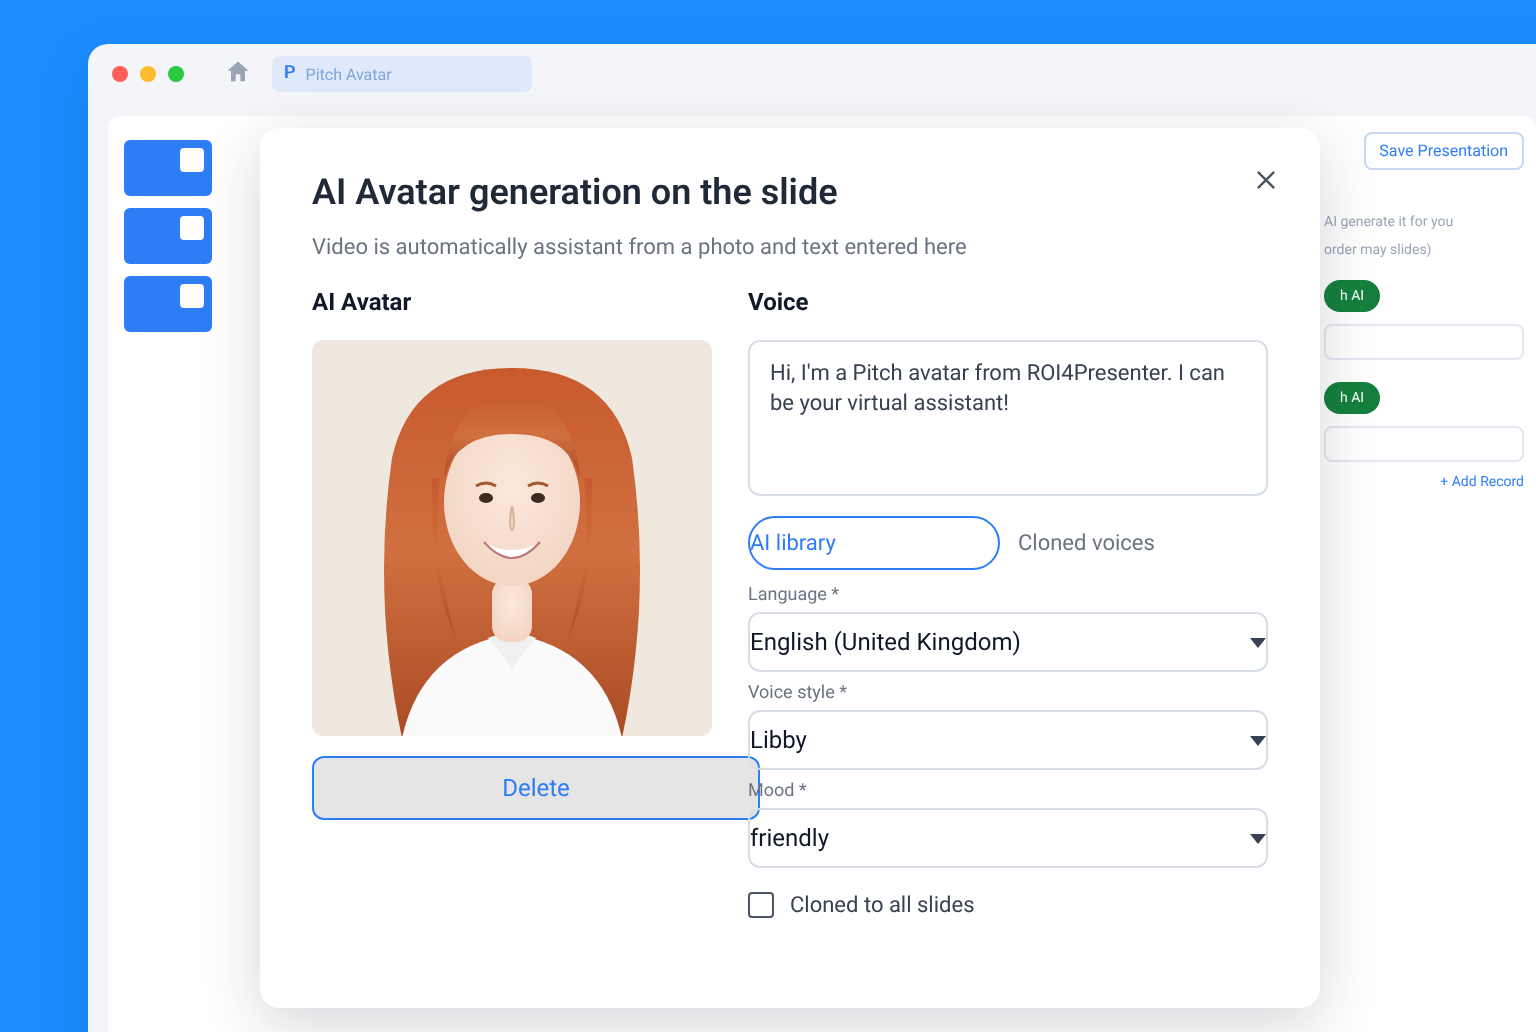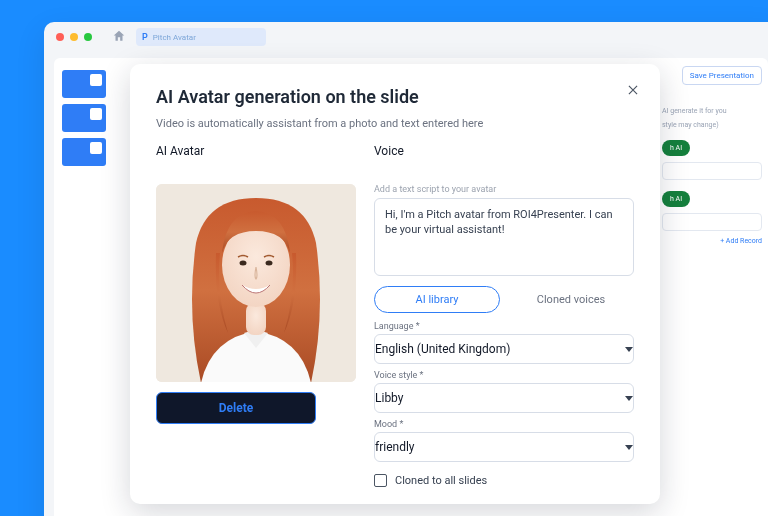--- a/index.html
+++ b/index.html
@@ -51,40 +51,40 @@
     box-shadow:0 8px 30px rgba(20,30,50,.18);
     padding:22px 26px;
   }
   .modal .close{position:absolute;top:18px;right:20px;cursor:pointer;}
   .modal .close svg{width:14px;height:14px;stroke:#4b5563;stroke-width:2;fill:none;}
   .modal h2{font-size:18px;font-weight:600;color:#1f2937;margin-bottom:10px;}
   .modal .sub{font-size:11px;color:#6b7280;margin-bottom:14px;}
   .cols{display:flex;gap:18px;}
   .col{flex:1;min-width:0;}
   .colA{flex:0 0 200px;}
-  .label{font-size:12px;font-weight:400;color:#111827;margin-bottom:26px;}
+  .label{font-size:12px;font-weight:700;color:#111827;margin-bottom:12px;}
 
   .avatar-img{
     width:200px;height:198px;border-radius:6px;overflow:hidden;position:relative;
     background:linear-gradient(180deg,#f1ede8 0%,#ece6dd 100%);
     display:flex;align-items:flex-end;justify-content:center;
   }
   .avatar-img svg{width:100%;height:100%;}
   .deleteBtn{
-    margin-top:10px;width:160px;padding:8px 0;border:1.5px solid #2f7df6;border-radius:6px;
-    background:#0f172a;color:#2f7df6;font-size:12px;font-weight:700;cursor:pointer;
+    margin-top:10px;width:224px;padding:8px 0;border:1.5px solid #2f7df6;border-radius:6px;
+    background:#e5e5e5;color:#2f7df6;font-size:12px;font-weight:400;cursor:pointer;
   }
 
   .fieldHint{font-size:9px;color:#9ca3af;margin-bottom:4px;}
   .scriptBox{
     border:1px solid #d7dde7;border-radius:6px;padding:8px 10px;height:78px;
     font-size:11px;color:#374151;line-height:1.4;
   }
   .tabrow{display:flex;gap:8px;margin-top:10px;margin-bottom:8px;}
-  .tab{flex:1;text-align:center;font-size:11px;padding:6px 0;border:1.5px solid #2f7df6;border-radius:14px;color:#2f7df6;cursor:pointer;}
+  .tab{flex:1;text-align:left;font-size:11px;padding:6px 0;border:1.5px solid #2f7df6;border-radius:14px;color:#2f7df6;cursor:pointer;}
   .tab.inactive{border-color:transparent;color:#6b7280;}
   .smLabel{font-size:9px;color:#6b7280;margin-top:6px;margin-bottom:3px;}
   .select{
     border:1px solid #d7dde7;border-radius:6px;padding:7px 0;
     font-size:12px;color:#111827;display:flex;justify-content:space-between;align-items:center;cursor:pointer;
   }
   .select .caret{border-left:4px solid transparent;border-right:4px solid transparent;border-top:5px solid #374151;}
   .applyRow{display:flex;align-items:center;gap:8px;margin-top:12px;font-size:11px;color:#374151;}
   .cb{width:13px;height:13px;border:1.5px solid #4b5563;border-radius:2px;cursor:pointer;}
 </style>
@@ -132,21 +132,21 @@
         <li>CR</li>
         <li>Em</li>
         <li>Lin</li>
         <li>Za</li>
       </ul>
     </div>
 
     <div class="rightpanel">
       <span class="saveBtn">Save Presentation</span>
       <div class="rp-text">AI generate it for you</div>
-      <div class="rp-text">style may change)</div>
+      <div class="rp-text">order may slides)</div>
       <span class="pillBtn">h AI</span>
       <div class="rp-line"></div>
       <span class="pillBtn">h AI</span>
       <div class="rp-line"></div>
       <span class="addrec">+ Add Record</span>
     </div>
   </div>
 </div>
 
 <div class="modal">
@@ -198,21 +198,20 @@
 
           <path d="M86 102 Q100 118 114 102 Q100 110 86 102 Z" fill="#fff"></path>
           <path d="M86 102 Q100 118 114 102" stroke="#b77" stroke-width="1" fill="none"></path>
         </svg>
       </div>
       <button class="deleteBtn">Delete</button>
     </div>
 
     <div class="col">
       <div class="label">Voice</div>
-      <div class="fieldHint">Add a text script to your avatar</div>
       <div class="scriptBox">Hi, I'm a Pitch avatar from ROI4Presenter. I can be your virtual assistant!</div>
 
       <div class="tabrow">
         <div class="tab">AI library</div>
         <div class="tab inactive">Cloned voices</div>
       </div>
 
       <div class="smLabel">Language *</div>
       <div class="select">
         <span>English (United Kingdom)</span>

